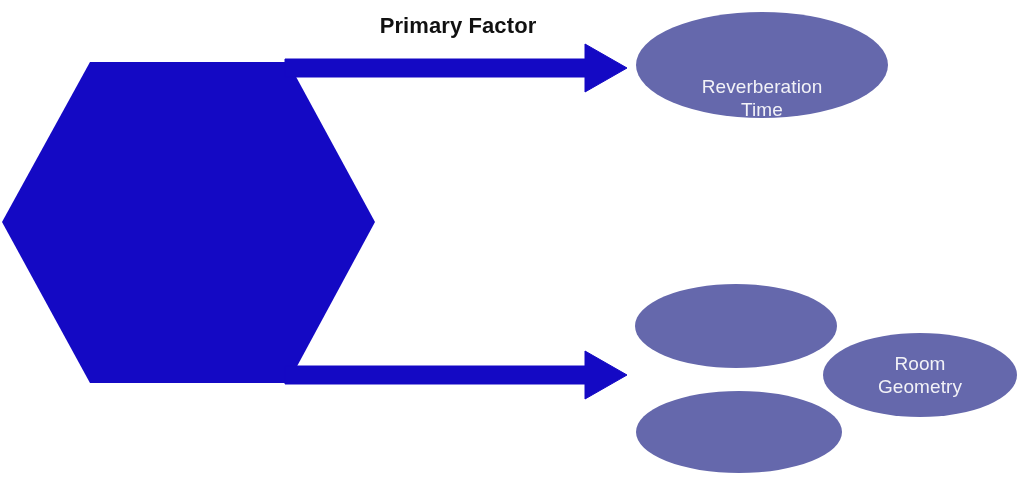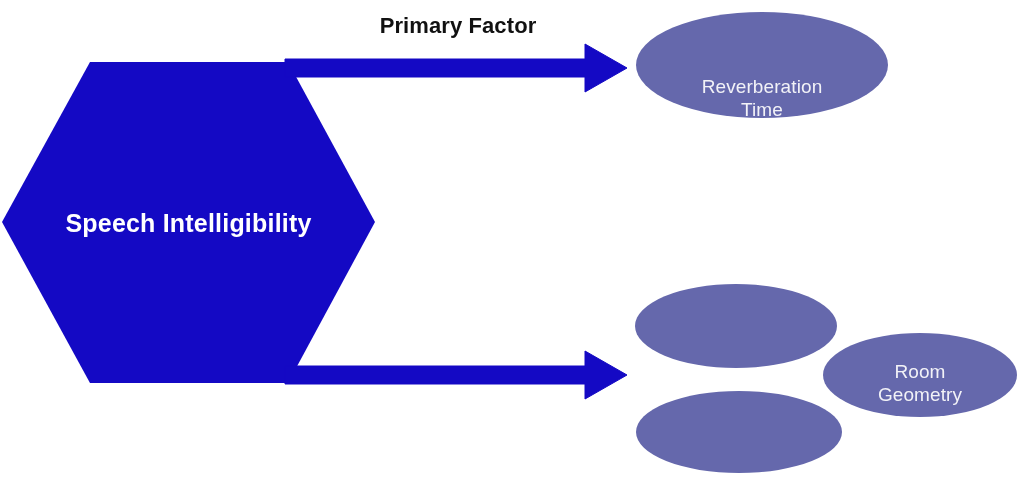--- a/index.html
+++ b/index.html
@@ -80,26 +80,25 @@
 
     <ellipse cx="762" cy="65" rx="126" ry="53" fill="#6568ac"></ellipse>
 
     <ellipse cx="736" cy="326" rx="101" ry="42" fill="#6568ac"></ellipse>
 
     <ellipse cx="739" cy="432" rx="103" ry="41" fill="#6568ac"></ellipse>
 
     <ellipse cx="920" cy="375" rx="97" ry="42" fill="#6568ac"></ellipse>
   </svg>
 
-  <div class="node-label hex-label center-box" style="left:2px; top:200px; width:373px; height:46px;">Speech Intelligibility</div>
 
   <div class="arrow-label" style="left:358px; top:13px; width:200px;">Primary Factor</div>
 
 
   <div class="node-label ellipse-label center-box" style="left:636px; top:40px; width:252px; height:50px;margin-top:33px;">Reverberation
 Time</div>
 
 
 
-  <div class="node-label ellipse-label center-box" style="left:823px; top:350px; width:194px; height:50px;margin-top:8px;">Room
+  <div class="node-label ellipse-label center-box" style="left:823px; top:350px; width:194px; height:50px;">Room
 Geometry</div>
 
 </div>
 
 </body></html>

